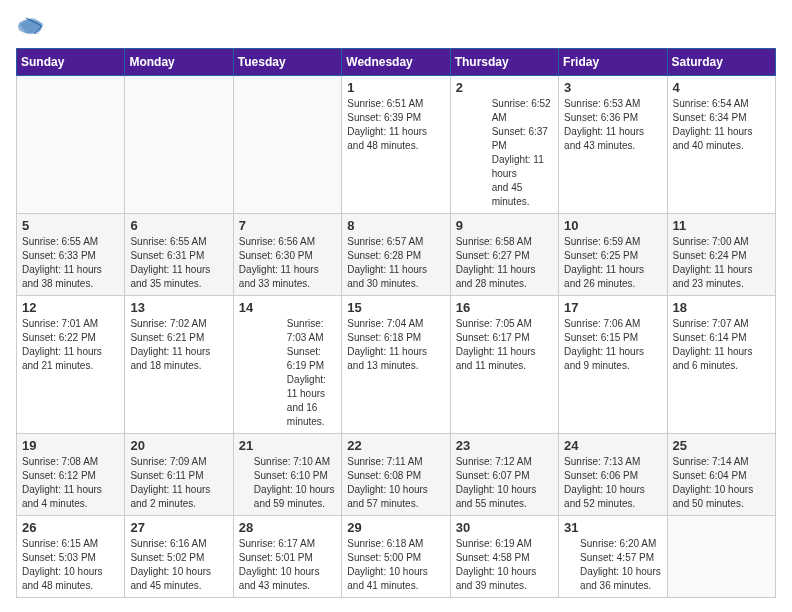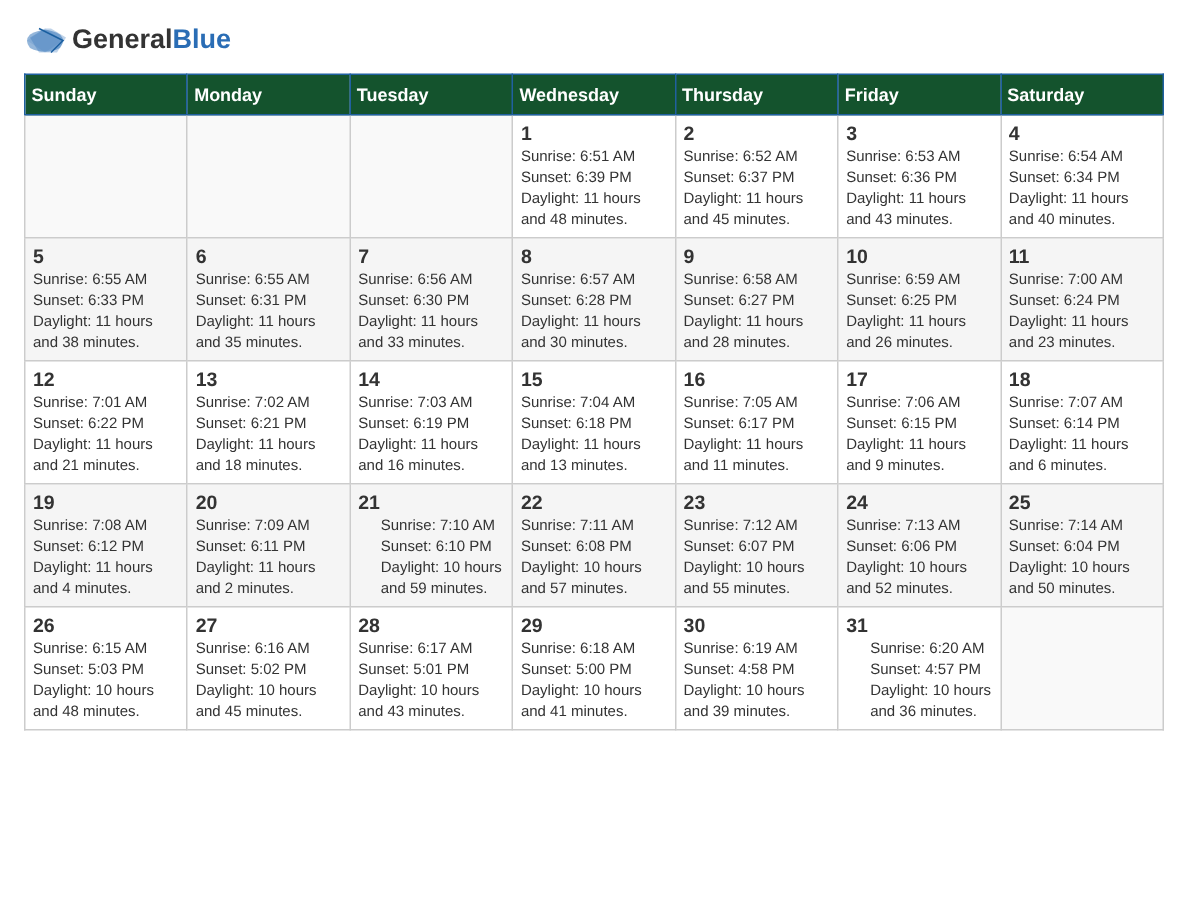--- a/index.html
+++ b/index.html
@@ -36,21 +36,21 @@
     .location-title {
       font-size: 14px;
       color: #333;
     }
     .calendar {
       width: 100%;
       border-collapse: collapse;
       border: 1px solid #ccc;
     }
     .calendar th {
-      background-color: #14532d;
+      background-color: #4c1d95;
       color: #fff;
       font-size: 12px;
       font-weight: bold;
       padding: 6px 4px;
       text-align: left;
       border: 1px solid #2060a0;
     }
     .calendar td {
       border: 1px solid #ccc;
       vertical-align: top;
@@ -86,23 +86,20 @@
 
 <div class="header">
   <div class="logo">
     <svg class="logo-icon" viewBox="0 0 28 20">
       <rect x="0" y="0" width="28" height="20" fill="none"></rect>
       <polygon points="14,2 26,10 14,18 2,10" fill="#2a6db5" opacity="0.15"></polygon>
       <polygon points="18,2 28,8 22,18 10,18 4,8 14,2" fill="#2a6db5" opacity="0.3"></polygon>
       <path d="M4,6 Q14,0 24,6 Q28,10 24,15 Q14,20 4,15 Q0,10 4,6Z" fill="#2a6db5" opacity="0.5"></path>
       <path d="M10,2 L26,10 L18,18" fill="none" stroke="#1a5fa0" stroke-width="1"></path>
     </svg>
-    <div>
-      <span style="font-size:18px;font-weight:bold;color:#333;">General</span><span style="font-size:18px;font-weight:bold;color:#2a6db5;">Blue</span>
-    </div>
   </div>
 </div>
 
 <table class="calendar">
   <thead>
     <tr id="header-row">
         <th>Sunday</th>
         <th>Monday</th>
         <th>Tuesday</th>
         <th>Wednesday</th>
@@ -118,21 +115,21 @@
         <td class="empty-cell"></td>
         <td>
           <span class="day-number">1</span>
           <div class="cell-content" style="white-space: pre-line;">Sunrise: 6:51 AM
 Sunset: 6:39 PM
 Daylight: 11 hours
 and 48 minutes.</div>
         </td>
         <td>
           <span class="day-number">2</span>
-          <div class="cell-content" style="white-space: pre-line;">Sunrise: 6:52 AM
+          <div class="cell-content" style="white-space: pre-line; margin-left: 36px;">Sunrise: 6:52 AM
 Sunset: 6:37 PM
 Daylight: 11 hours
 and 45 minutes.</div>
         </td>
         <td>
           <span class="day-number">3</span>
           <div class="cell-content" style="white-space: pre-line;">Sunrise: 6:53 AM
 Sunset: 6:36 PM
 Daylight: 11 hours
 and 43 minutes.</div>
@@ -206,21 +203,21 @@
         </td>
         <td>
           <span class="day-number">13</span>
           <div class="cell-content" style="white-space: pre-line;">Sunrise: 7:02 AM
 Sunset: 6:21 PM
 Daylight: 11 hours
 and 18 minutes.</div>
         </td>
         <td>
           <span class="day-number">14</span>
-          <div class="cell-content" style="white-space: pre-line;">Sunrise: 7:03 AM
+          <div class="cell-content" style="white-space: pre-line; margin-left: 48px;">Sunrise: 7:03 AM
 Sunset: 6:19 PM
 Daylight: 11 hours
 and 16 minutes.</div>
         </td>
         <td>
           <span class="day-number">15</span>
           <div class="cell-content" style="white-space: pre-line;">Sunrise: 7:04 AM
 Sunset: 6:18 PM
 Daylight: 11 hours
 and 13 minutes.</div>

